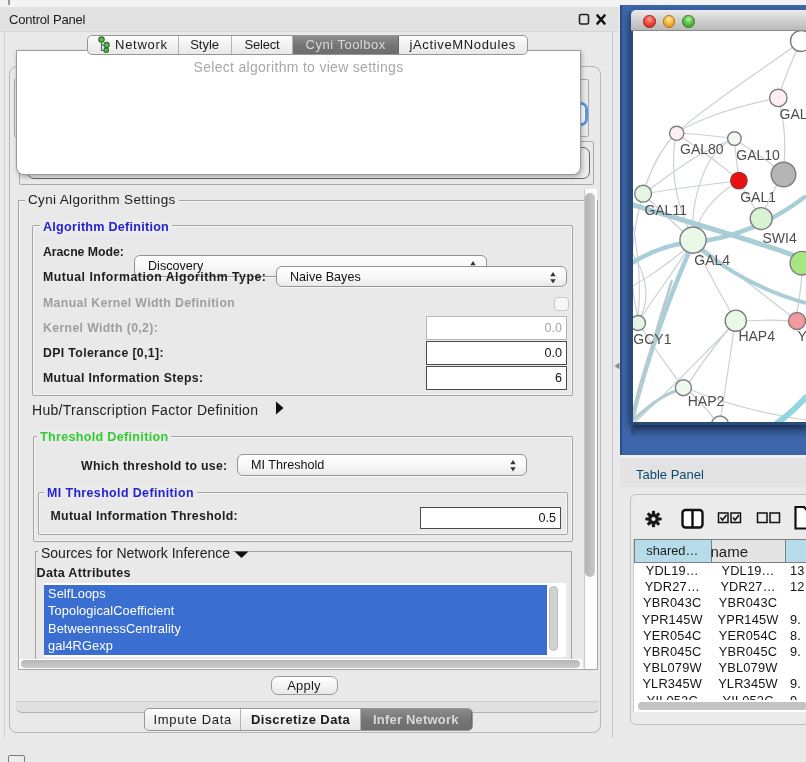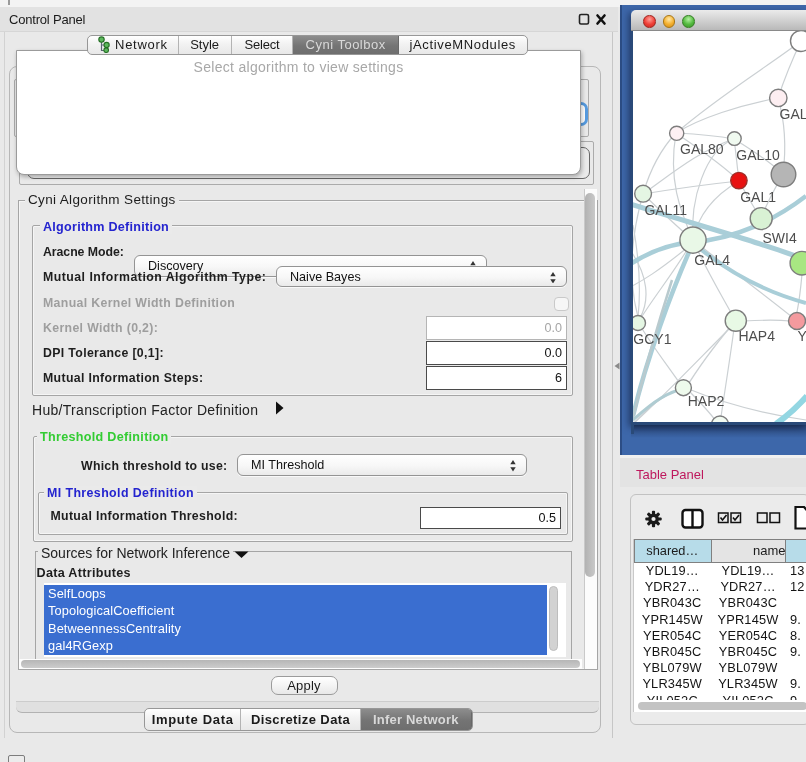--- a/index.html
+++ b/index.html
@@ -130,21 +130,21 @@
       <circle cx="8.6" cy="9" r="2.6" fill="#5cb85c" stroke="#256e25" stroke-width="1.1"></circle>
       <circle cx="8.2" cy="14.2" r="2.3" fill="#5cb85c" stroke="#256e25" stroke-width="1.1"></circle>
     </svg>Network</div>
   <div style="width:53px">Style</div>
   <div style="width:62px;letter-spacing:-.2px">Select</div>
   <div class="sel" style="width:106px;letter-spacing:.5px">Cyni Toolbox</div>
   <div style="width:128px;letter-spacing:.65px">jActiveMNodules</div>
 </div>
 
 <div class="a seg" style="left:144px;top:707.5px;width:329px;height:23px;z-index:10">
-  <div style="width:97px;font-weight:bold;letter-spacing:.7px">Impute Data</div>
+  <div style="width:97px;font-weight:normal;letter-spacing:.7px">Impute Data</div>
   <div style="width:120px;font-weight:bold;letter-spacing:.4px">Discretize Data</div>
   <div class="sel" style="width:112px;font-weight:bold;letter-spacing:.2px">Infer Network</div>
 </div>
 
 <div class="a" style="left:4px;top:32px;width:1px;height:706px;background:#d2d2d2"></div>
 
 <div class="a" style="left:612px;top:32px;width:1px;height:706px;background:#c6c6c6"></div>
 
 <svg class="a" style="left:614px;top:362px" width="6" height="8" viewBox="0 0 6 8">
     <path d="M5.5 0.5 L0.5 4 L5.5 7.5 Z" fill="#8a8a8a"></path>
@@ -238,21 +238,21 @@
         <text x="738.4" y="341.4">HAP4</text>
         <text x="797.6" y="341.4">YE</text>
         <text x="687.7" y="406.1">HAP2</text>
       </g>
     </svg>
   </div>
 </div>
 
 <div class="a" style="left:620px;top:455px;width:186px;height:3px;background:#f0f0f0"></div>
 <div class="a" style="left:620px;top:458px;width:186px;height:29px;background:#e3e3e3"></div>
-<div class="a" style="left:636px;top:467px;font-size:13px;color:#be185d">Table Panel</div>
+<div class="a" style="left:636px;top:467px;font-size:13px;color:#0c4a6e">Table Panel</div>
 
 <div class="a" style="left:630px;top:494px;width:180px;height:231px;background:#ebebeb;border:1px solid #c2c2c2;border-radius:6px"></div>
 
 <svg class="a" style="left:645px;top:506px" width="162" height="24" viewBox="0 0 162 24">
   <g transform="translate(8.5,13)" fill="#1a1a1a">
     <circle r="5.4"></circle>
     <g>
       <rect x="-1.6" y="-8.2" width="3.2" height="4" rx="1"></rect>
       <rect x="-1.6" y="4.2" width="3.2" height="4" rx="1"></rect>
       <rect x="-8.2" y="-1.6" width="4" height="3.2" rx="1"></rect>
@@ -275,19 +275,19 @@
     <rect x="125" y="7" width="9.5" height="9.5" stroke-width="1.5"></rect>
   </g>
   <path d="M150.5 1 h8.5 l3.5 4 v17.5 h-12 z" fill="#fff" stroke="#111" stroke-width="2.2"></path>
 </svg>
 
 <div class="a" style="left:633px;top:538.5px;width:173px;height:173.5px;background:#fff;border-left:1px solid #c9c9c9;overflow:hidden">
   <div style="position:absolute;left:0;top:0;width:76.5px;height:24.5px;background:#b7dce9;border:1px solid #808080;border-right:none"></div>
   <div style="position:absolute;left:76.5px;top:0;width:75px;height:24.5px;background:#e4e4e4;border:1px solid #808080"></div>
   <div style="position:absolute;left:151.5px;top:0;width:22px;height:24.5px;background:#b7dce9;border:1px solid #808080;border-left:none"></div>
   <div style="position:absolute;left:0;top:4.5px;width:76.5px;text-align:center;font-size:12.8px;color:#1c1c1c">shared…</div>
-  <div style="position:absolute;left:76.5px;top:4.5px;width:75px;text-align:right;font-size:13px;color:#1c1c1c">name</div>
+  <div style="position:absolute;left:76.5px;top:4.5px;width:75px;text-align:left;font-size:15px;color:#1c1c1c">name</div>
   <div style="position:absolute;left:0;top:24.5px;width:76.5px;text-align:center;font-size:12.8px;color:#141414;line-height:16.2px;letter-spacing:.2px">YDL19…<br>YDR27…<br>YBR043C<br>YPR145W<br>YER054C<br>YBR045C<br>YBL079W<br>YLR345W<br>YIL052C</div>
   <div style="position:absolute;left:76.5px;top:24.5px;width:75px;text-align:center;font-size:12.8px;color:#141414;line-height:16.2px;letter-spacing:.2px">YDL19…<br>YDR27…<br>YBR043C<br>YPR145W<br>YER054C<br>YBR045C<br>YBL079W<br>YLR345W<br>YIL052C</div>
   <div style="position:absolute;left:156px;top:24.5px;width:20px;font-size:12.8px;color:#141414;line-height:16.2px;letter-spacing:.2px">13<br>12<br>&nbsp;<br>9.<br>8.<br>9.<br>&nbsp;<br>9.<br>9</div>
   <div style="position:absolute;left:0;top:161.5px;width:173px;height:12px;background:#fff"></div>
   <div style="position:absolute;left:4px;top:163px;width:169px;height:8.5px;background:#c3c3c3;border-radius:5px"></div>
 </div>
 
 </body></html>

